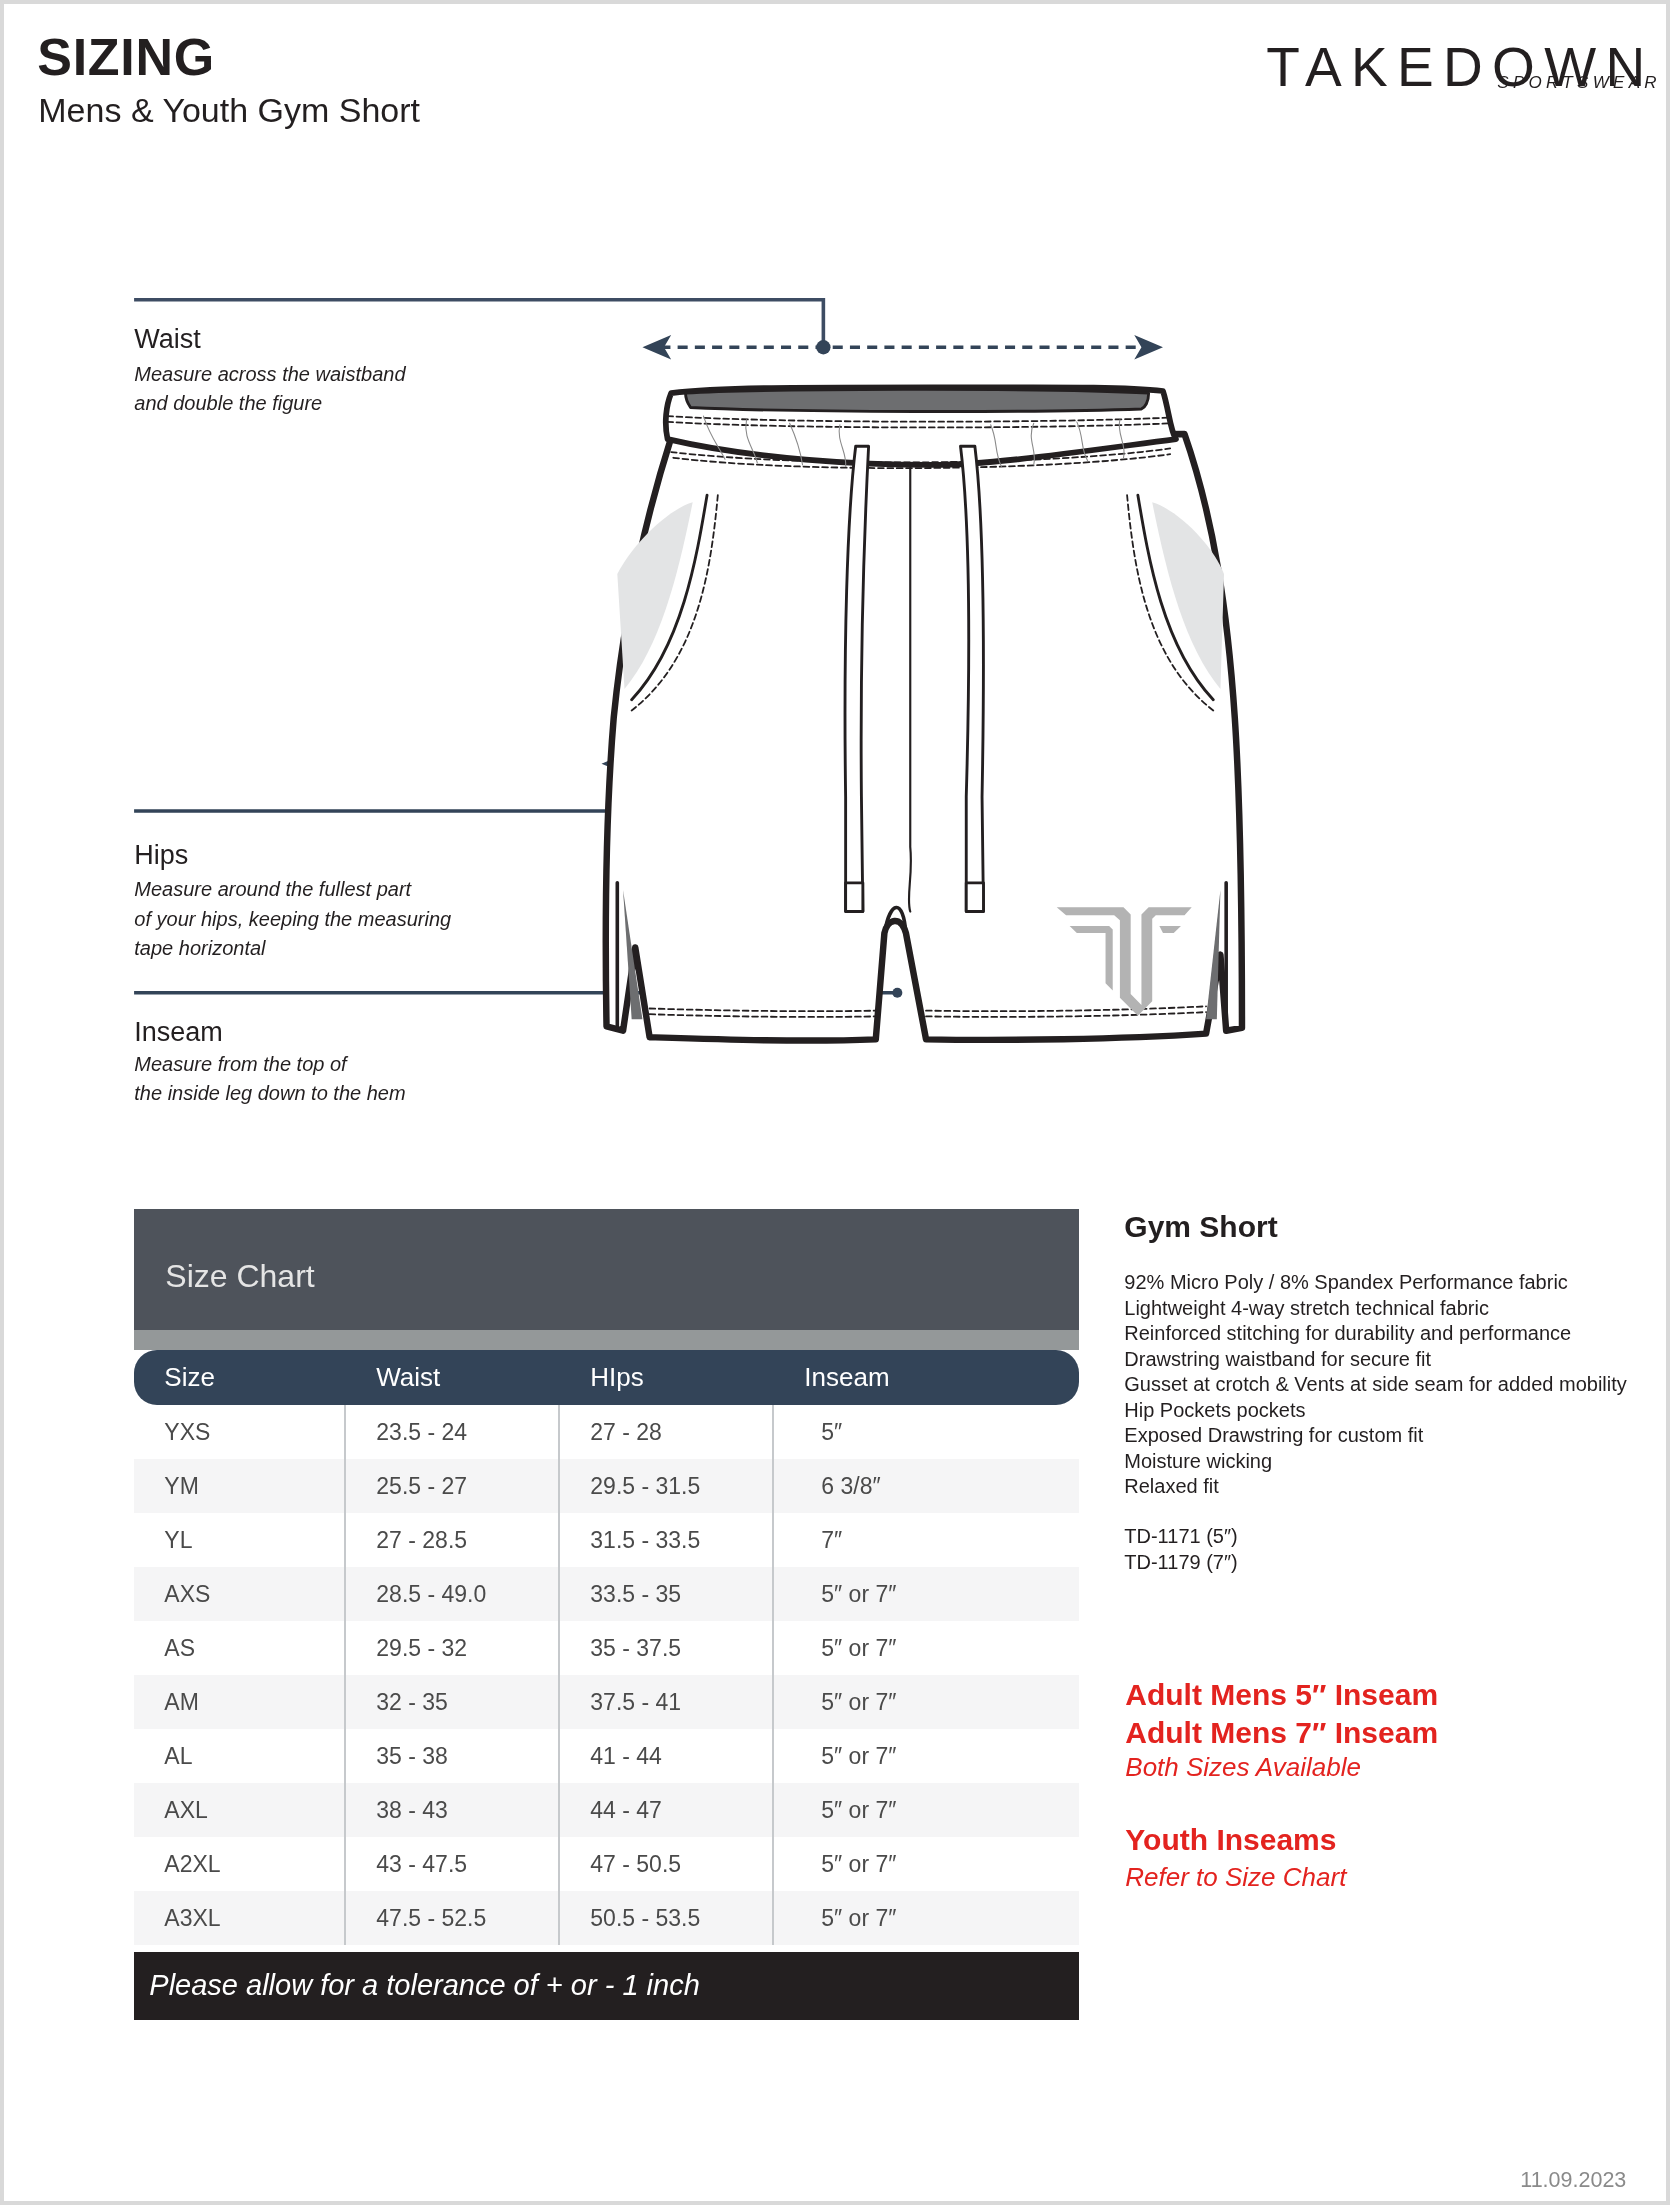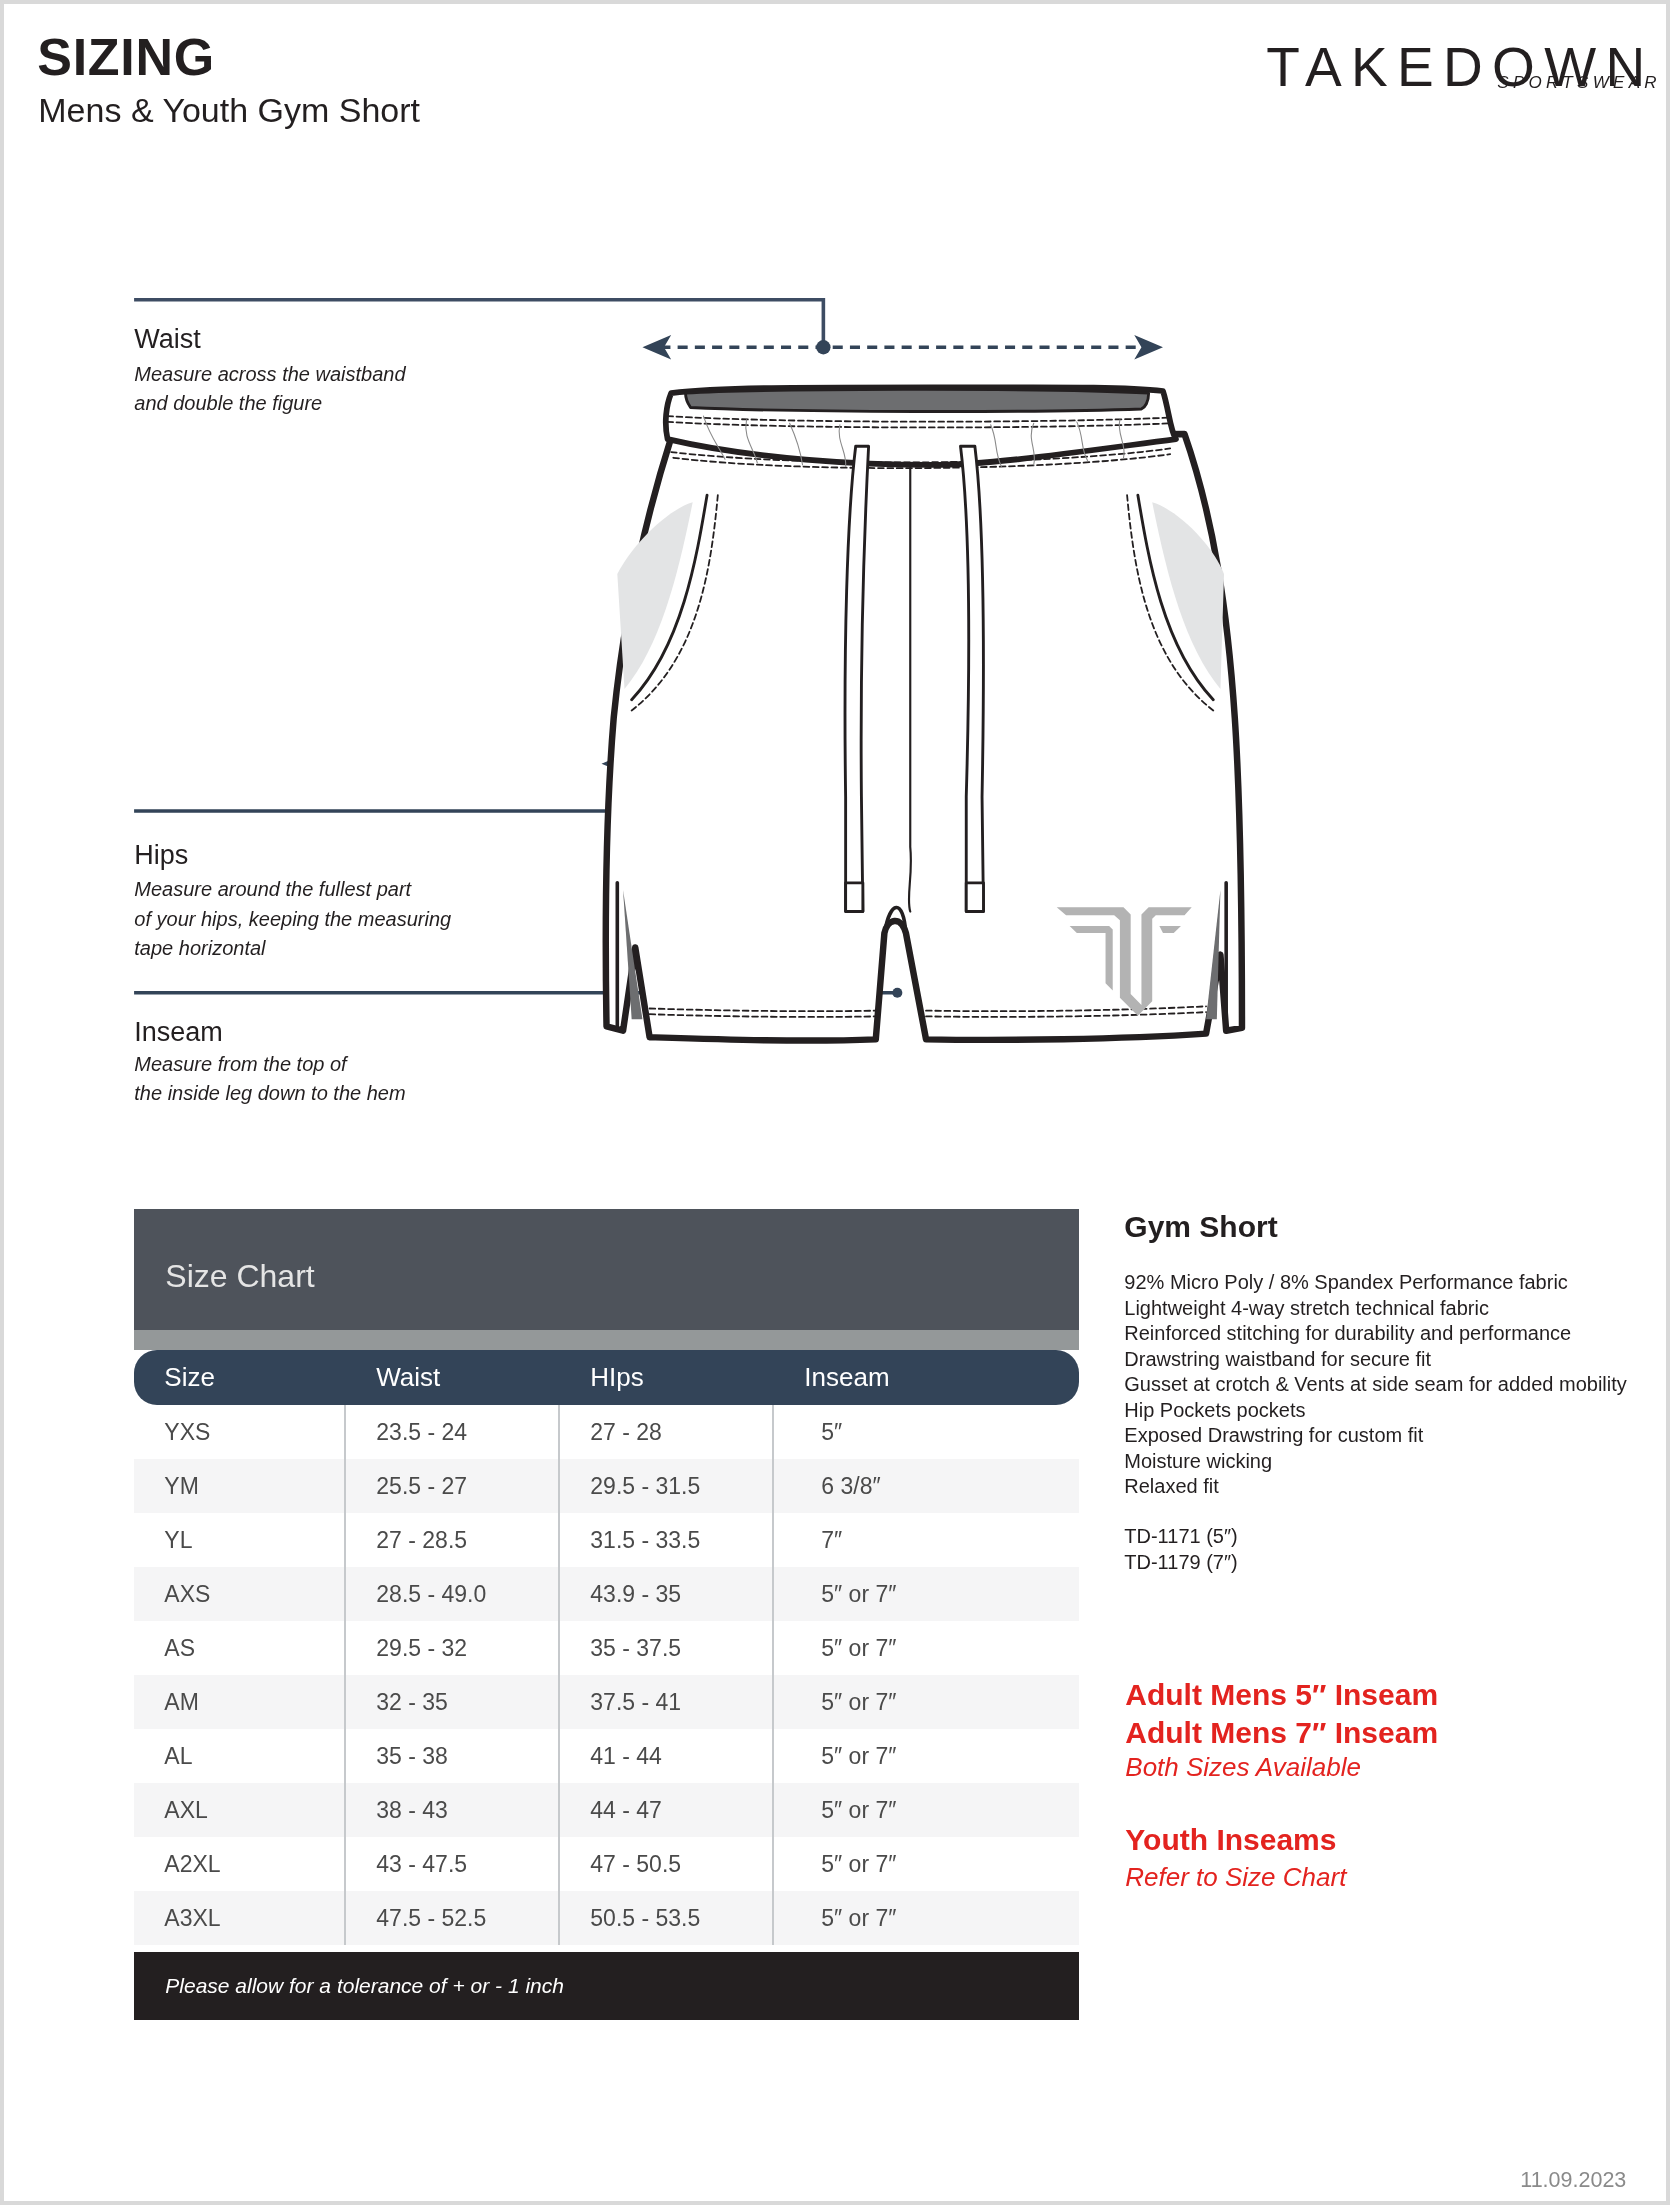--- a/index.html
+++ b/index.html
@@ -39,21 +39,21 @@
   .col2 { width:214px; padding-left:30px; box-sizing:border-box; }
   .col3 { flex:1; padding-left:47px; box-sizing:border-box; }
   .chart-head .col3 { padding-left:30px; }
   .row { height:54px; display:flex; align-items:center; position:relative; }
   .row:nth-child(even) { background:#f5f5f6; }
   .row div { font-size:23px; color:#4a4a4a; height:100%; display:flex; align-items:center; }
   .row .col0 { border-right:2.2px solid #c6c9cc; }
   .row .col1 { border-right:2.2px solid #c6c9cc; }
   .row .col2 { border-right:2.2px solid #c6c9cc; }
   .chart-foot { height:68px; background:#231f20; margin-top:6.5px; display:flex; align-items:center; }
-  .chart-foot span { color:#fff; font-size:21px; font-style:italic; padding-left:31px; }
+  .chart-foot span { color:#fff; font-size:29px; font-style:italic; padding-left:15px; }
 
   
   .prod-title { left:1120px; top:1208px; font-size:30px; font-weight:bold; line-height:1; }
   .features { left:1120px; top:1266px; font-size:20px; line-height:25.5px; }
   .features div { white-space:nowrap; }
   .codes { left:1120px; top:1520px; font-size:20px; line-height:25.5px; }
 
   .red-h { color:#e3231f; font-weight:bold; font-size:30px; line-height:38px; white-space:nowrap; }
   .red-i { color:#e3231f; font-style:italic; font-size:26px; line-height:1.2; white-space:nowrap; }
 
@@ -206,21 +206,21 @@
         </div>
         <div class="row">
           <div class="col0">YL</div>
           <div class="col1">27 - 28.5</div>
           <div class="col2">31.5 - 33.5</div>
           <div class="col3">7″</div>
         </div>
         <div class="row">
           <div class="col0">AXS</div>
           <div class="col1">28.5 - 49.0</div>
-          <div class="col2">43.9 - 35</div>
+          <div class="col2">33.5 - 35</div>
           <div class="col3">5″ or 7″</div>
         </div>
         <div class="row">
           <div class="col0">AS</div>
           <div class="col1">29.5 - 32</div>
           <div class="col2">35 - 37.5</div>
           <div class="col3">5″ or 7″</div>
         </div>
         <div class="row">
           <div class="col0">AM</div>

